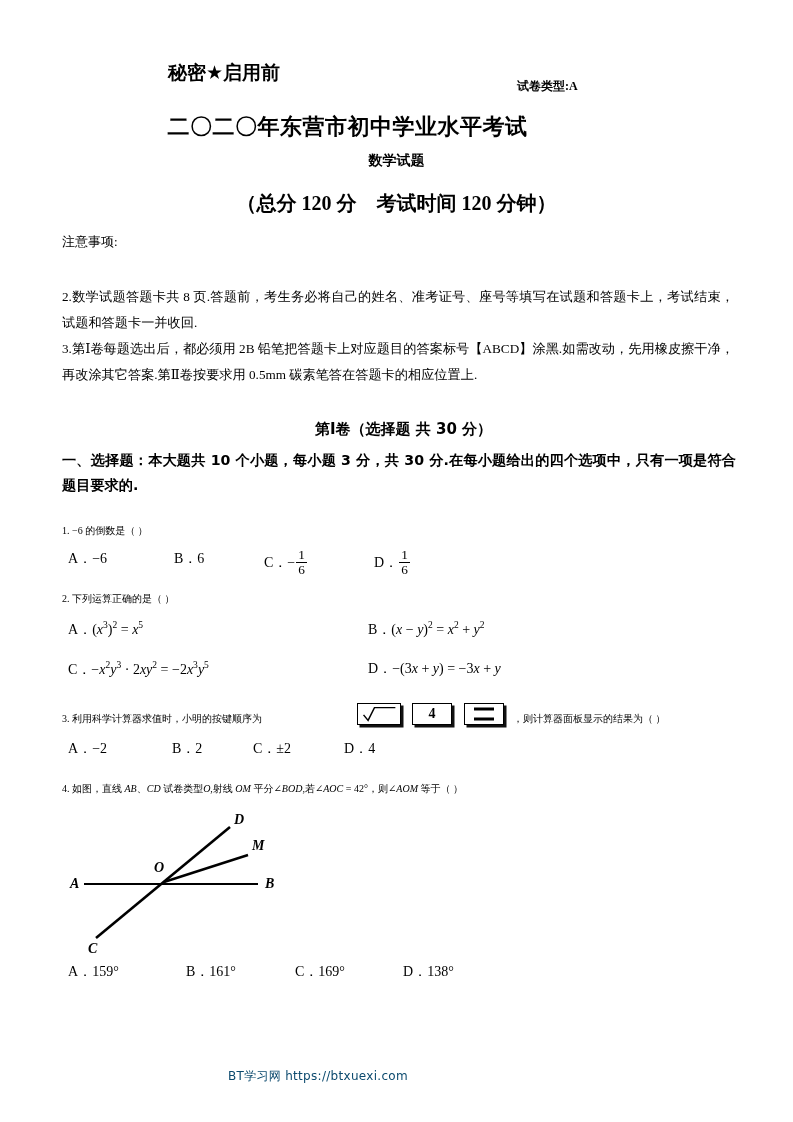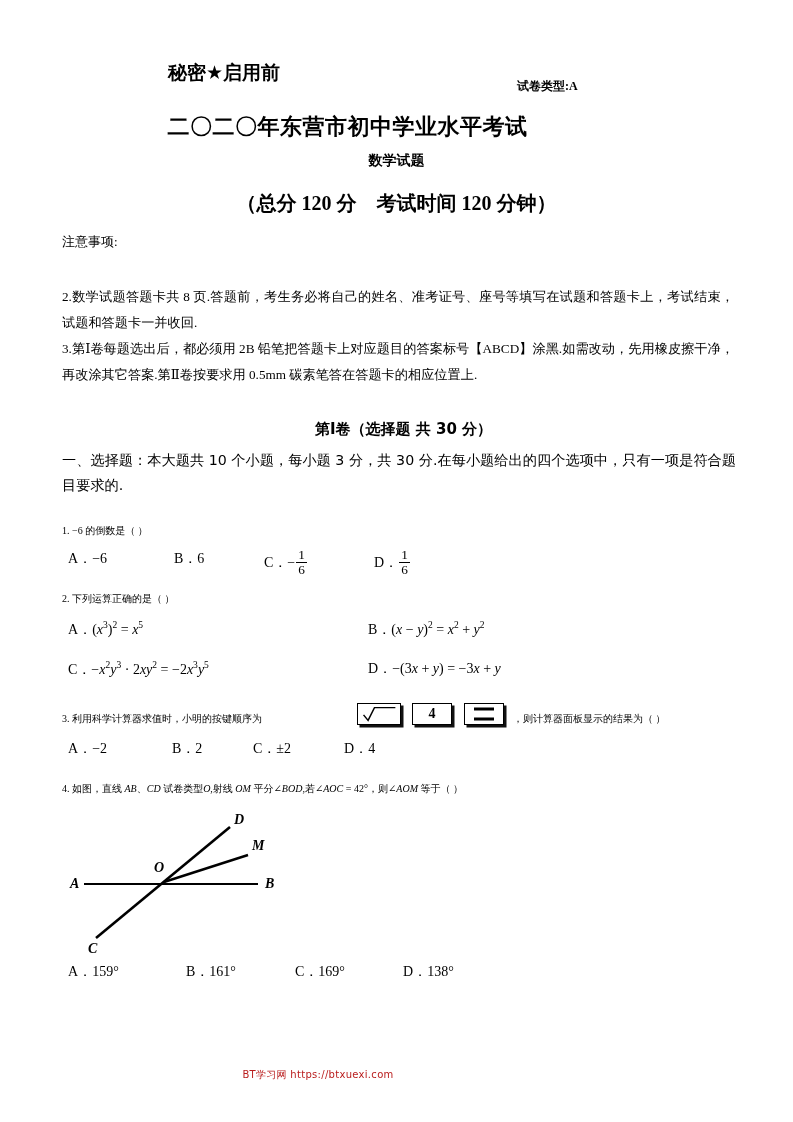--- a/index.html
+++ b/index.html
@@ -102,21 +102,21 @@
     font-family: "DejaVu Sans", sans-serif;
     font-weight: bold;
     font-size: 15px;
     margin-left: 7px;
   }
   .sec-instr {
     position: absolute;
     left: 62px; top: 448px;
     width: 674px;
     font-family: "DejaVu Sans", sans-serif;
-    font-weight: normal;
+    font-weight: bold;
     font-size: 14.2px;
     line-height: 25px;
     text-align: justify;
   }
 
   
   .qstem {
     position: absolute;
     font-size: 10px;
     white-space: nowrap;
@@ -180,22 +180,22 @@
     font-size: 14px;
   }
 
   
   .footer {
     position: absolute;
     left: 0; top: 1068px;
     width: 636px;
     text-align: center;
     font-family: "DejaVu Sans", sans-serif;
-    font-size: 10px;
-    color: #b91c1c;
+    font-size: 12px;
+    color: #0c4a6e;
     letter-spacing: 0.3px;
   }
 </style>
 </head>
 <body>
 
 <div class="page">
 
   <div class="hdr-row">
     <div class="secret">秘密★启用前</div>

